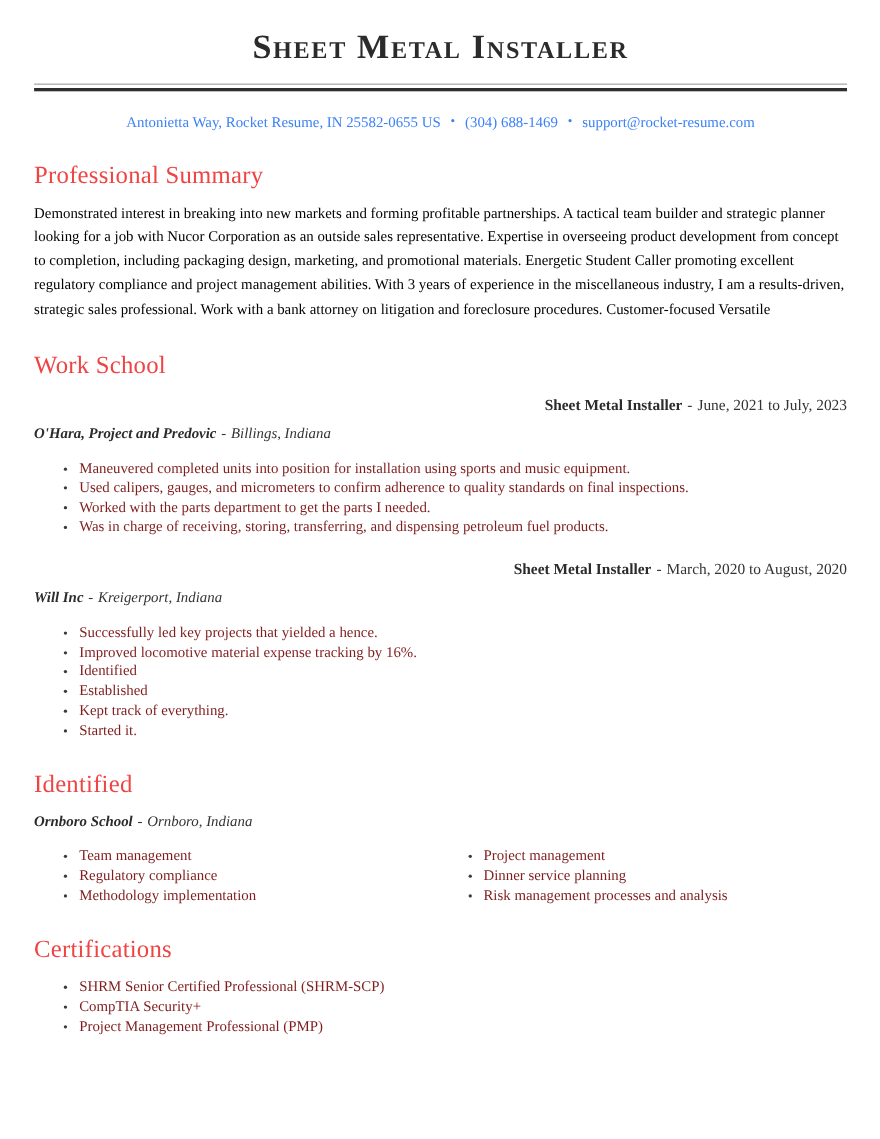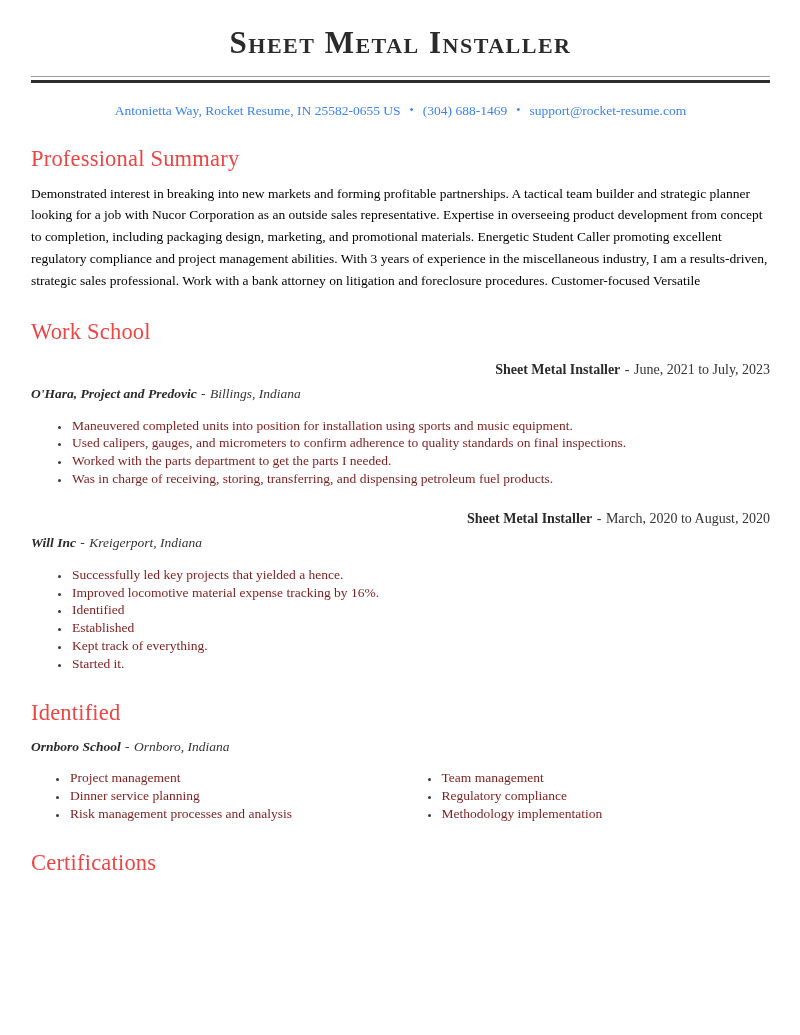--- a/index.html
+++ b/index.html
@@ -156,27 +156,32 @@
   <h2 class="section-heading">Identified</h2>
   <div class="edu">
     <div class="edu-school-line">
       <b>Ornboro School</b>
       <span class="dash">-</span>
       <span>Ornboro, Indiana</span>
     </div>
   </div>
 
   <div class="two-col">
+    <ul class="bullets left">
+      <li>Team management</li>
+      <li>Regulatory compliance</li>
+      <li>Methodology implementation</li>
+    </ul>
     <ul class="bullets right">
       <li>Project management</li>
       <li>Dinner service planning</li>
       <li>Risk management processes and analysis</li>
     </ul>
-    <ul class="bullets left">
-      <li>Team management</li>
-      <li>Regulatory compliance</li>
-      <li>Methodology implementation</li>
-    </ul>
   </div>
 
   <h2 class="section-heading">Certifications</h2>
+  <ul class="bullets">
+    <li>SHRM Senior Certified Professional (SHRM-SCP)</li>
+    <li>CompTIA Security+</li>
+    <li>Project Management Professional (PMP)</li>
+  </ul>
 
 </div>
 
 </body></html>

